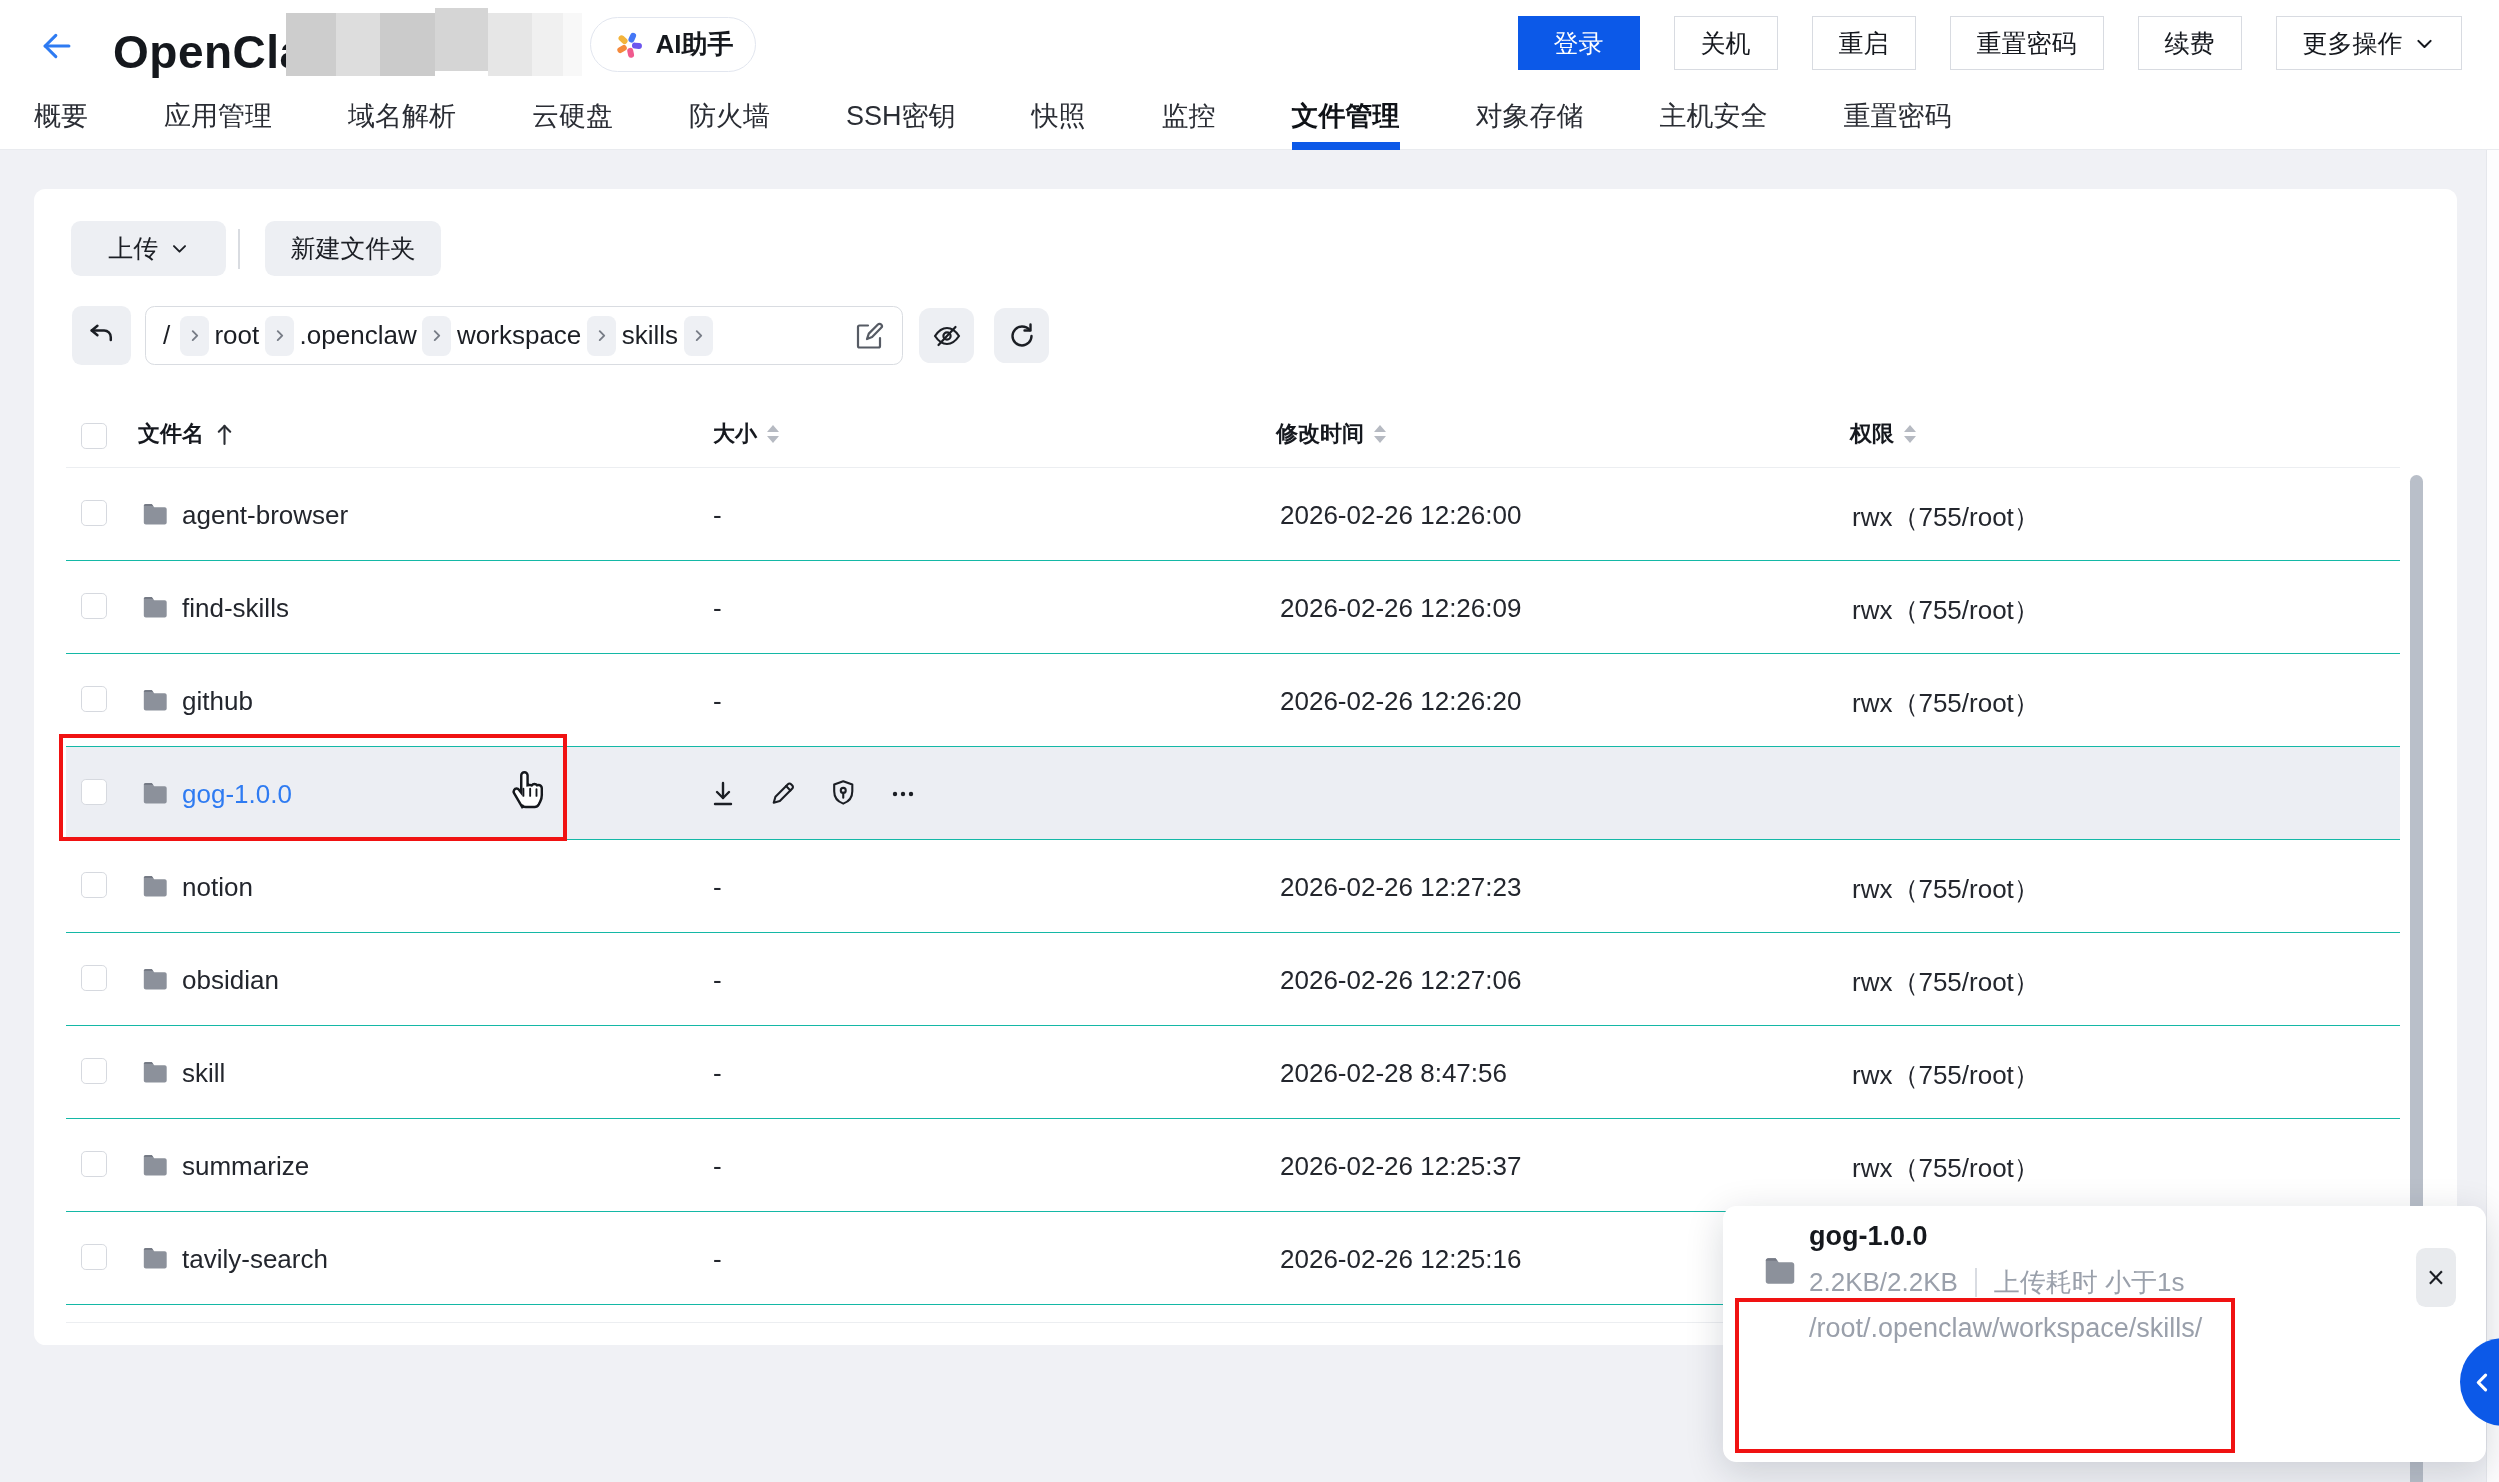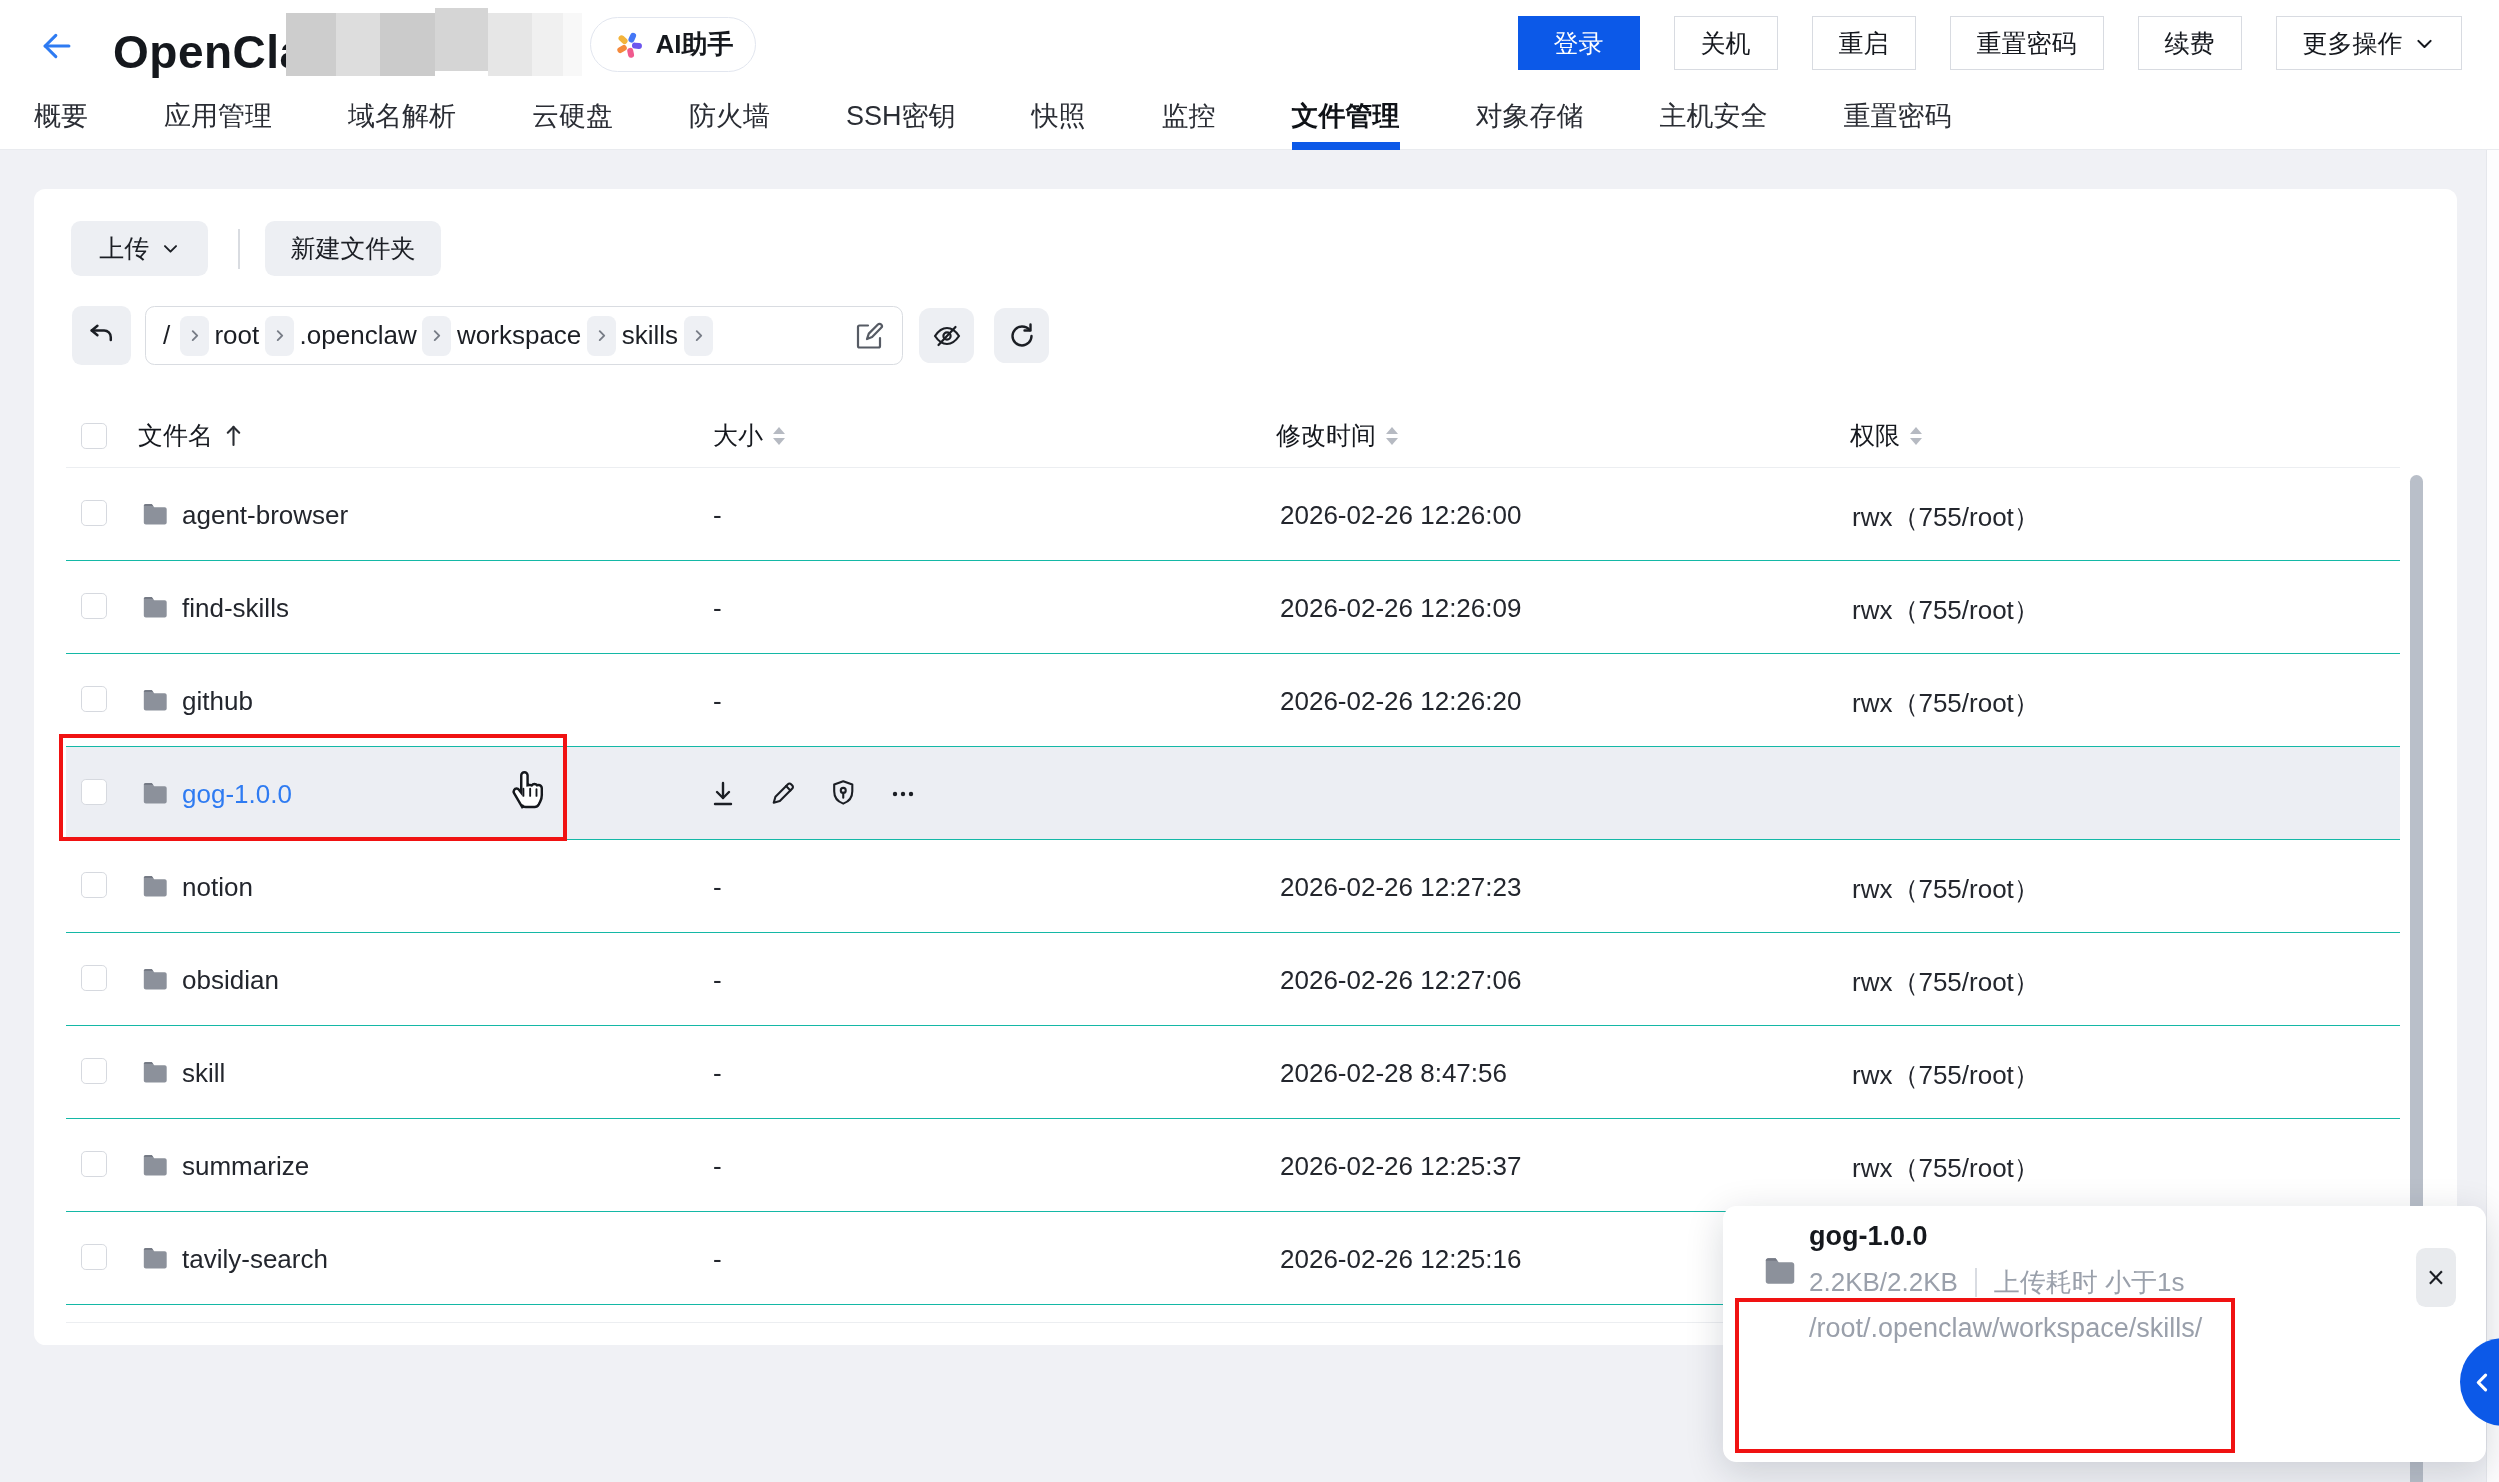--- a/index.html
+++ b/index.html
@@ -42,42 +42,42 @@
   .tab.active::after { content:""; position:absolute; left:0; right:0; bottom:0;
     height:7.6px; background:#0c59e8; }
 
   
   .card { position:absolute; left:34px; top:189px; width:2423px; height:1156px;
     background:#fff; border-radius:11.4px; }
 
   .gbtn { background:#edeff3; border:none; border-radius:9.5px; font-size:25px;
     color:#1b1e24; display:flex; align-items:center; justify-content:center; gap:11.4px;
     cursor:pointer; font-family:inherit; }
-  .toolbar-upload { position:absolute; left:37px; top:32px; width:137px; height:55px; }
+  .toolbar-upload { position:absolute; left:37px; top:32px; width:155px; height:55px; }
   .toolbar-sep { position:absolute; left:204px; top:40px; width:1.9px; height:40px; background:#d9dce1; }
   .toolbar-newfolder { position:absolute; left:231px; top:32px; width:176px; height:55px; }
 
   .undo-btn { position:absolute; left:38px; top:117px; width:59px; height:59px; border-radius:9.5px; }
   .pathfield { position:absolute; left:111px; top:117px; width:758px; height:59px;
     border:1.9px solid #d9dce1; border-radius:9.5px; background:#fff;
     display:flex; align-items:center; padding:0 17px; gap:5.7px; }
   .pathfield .slash { font-size:26px; color:#1b1e24; margin-right:3.8px; }
   .crumbs { display:flex; align-items:center; gap:5.7px; }
   .chip { width:29px; height:40px; background:#eef0f4; border-radius:7.6px;
     display:flex; align-items:center; justify-content:center; cursor:pointer; }
   .crumb-label { font-size:26px; color:#1b1e24; cursor:pointer; }
   .path-edit { margin-left:auto; cursor:pointer; display:flex; }
   .eye-btn  { position:absolute; left:885px; top:119px; width:55px; height:55px; border-radius:11.4px; }
   .refresh-btn { position:absolute; left:960px; top:119px; width:55px; height:55px; border-radius:11.4px; }
 
   
   .table { position:absolute; left:32px; top:217px; width:2334px; }
   .thead { position:relative; height:62px; border-bottom:1px solid #eceef1; }
   .thead .cbx { top:17px; }
-  .col-label { position:absolute; top:13.4px; font-size:25px; font-weight:400; color:#15181e;
+  .col-label { position:absolute; top:13.4px; font-size:22px; font-weight:700; color:#15181e;
     display:flex; align-items:center; gap:9.5px; }
   .cl-name { left:72px; }  .cl-size { left:647px; } .cl-time { left:1210px; } .cl-perm { left:1784px; }
   .sort-both { display:flex; flex-direction:column; gap:3.8px; cursor:pointer; }
   .tri-up { width:0; height:0; border-left:6.7px solid transparent; border-right:6.7px solid transparent;
     border-bottom:7.6px solid #b6bac2; }
   .tri-dn { width:0; height:0; border-left:6.7px solid transparent; border-right:6.7px solid transparent;
     border-top:7.6px solid #b6bac2; }
   .cbx { position:absolute; left:15.3px; width:26px; height:26px; background:#fff;
     border:1.9px solid #d6d9df; border-radius:4.8px; cursor:pointer; }
   .trow { position:relative; height:93px; border-bottom:1px solid #14b8a6; }

